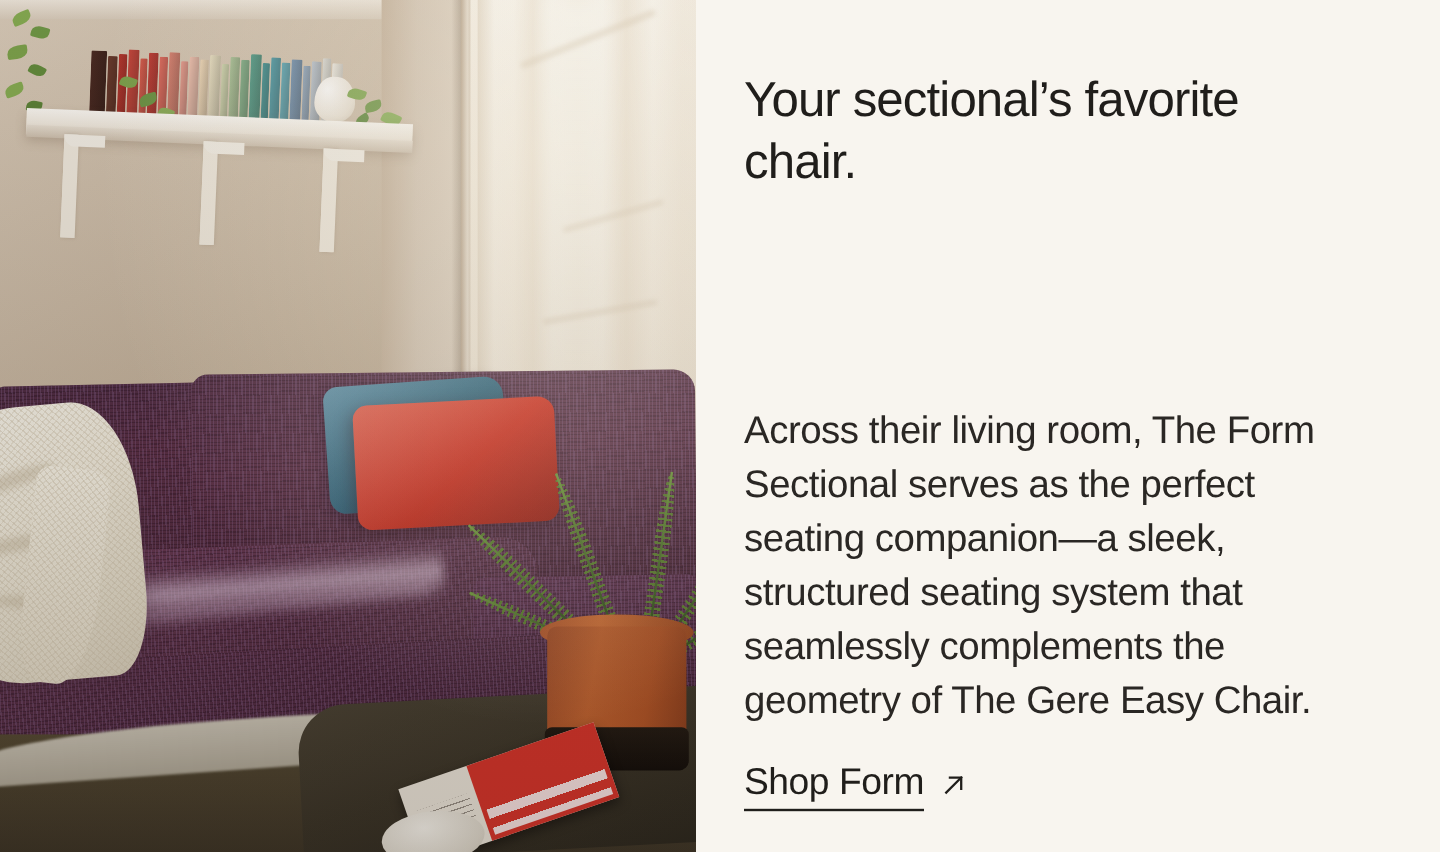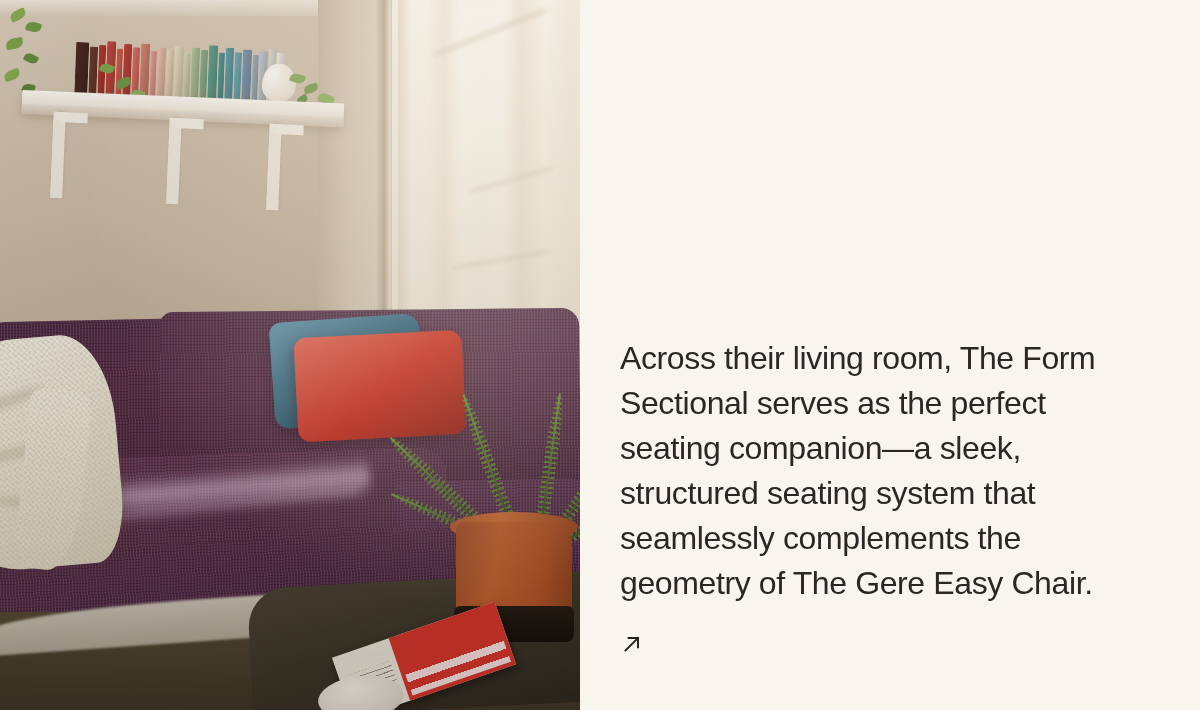--- a/index.html
+++ b/index.html
@@ -485,23 +485,25 @@
       <span class="mag-lines"></span>
       <span class="mag-band"></span>
       <span class="mag-type"></span>
     </div>
     <div class="dish"></div>
 
     <div class="photo-grade"></div>
   </div>
 
   <div class="panel">
+    <h1 class="headline">Your sectional’s favorite chair.</h1>
     <p class="body-copy">Across their living room, The Form Sectional serves as the perfect seating companion—a sleek, structured seating system that seamlessly complements the geometry of The Gere Easy Chair.</p>
 
     <a class="cta" href="#">
+      <span class="cta-label">Shop Form</span>
       <svg class="cta-arrow" width="24" height="24" viewBox="0 0 24 24" fill="none" aria-hidden="true">
         <path d="M5.5 18.5 L18 6" stroke="#201e1b" stroke-width="1.9" stroke-linecap="square"></path>
         <path d="M8.6 6 H18 V15.4" stroke="#201e1b" stroke-width="1.9" stroke-linecap="square" stroke-linejoin="miter"></path>
       </svg>
     </a>
   </div>
 
 </div>
 
 </body></html>

